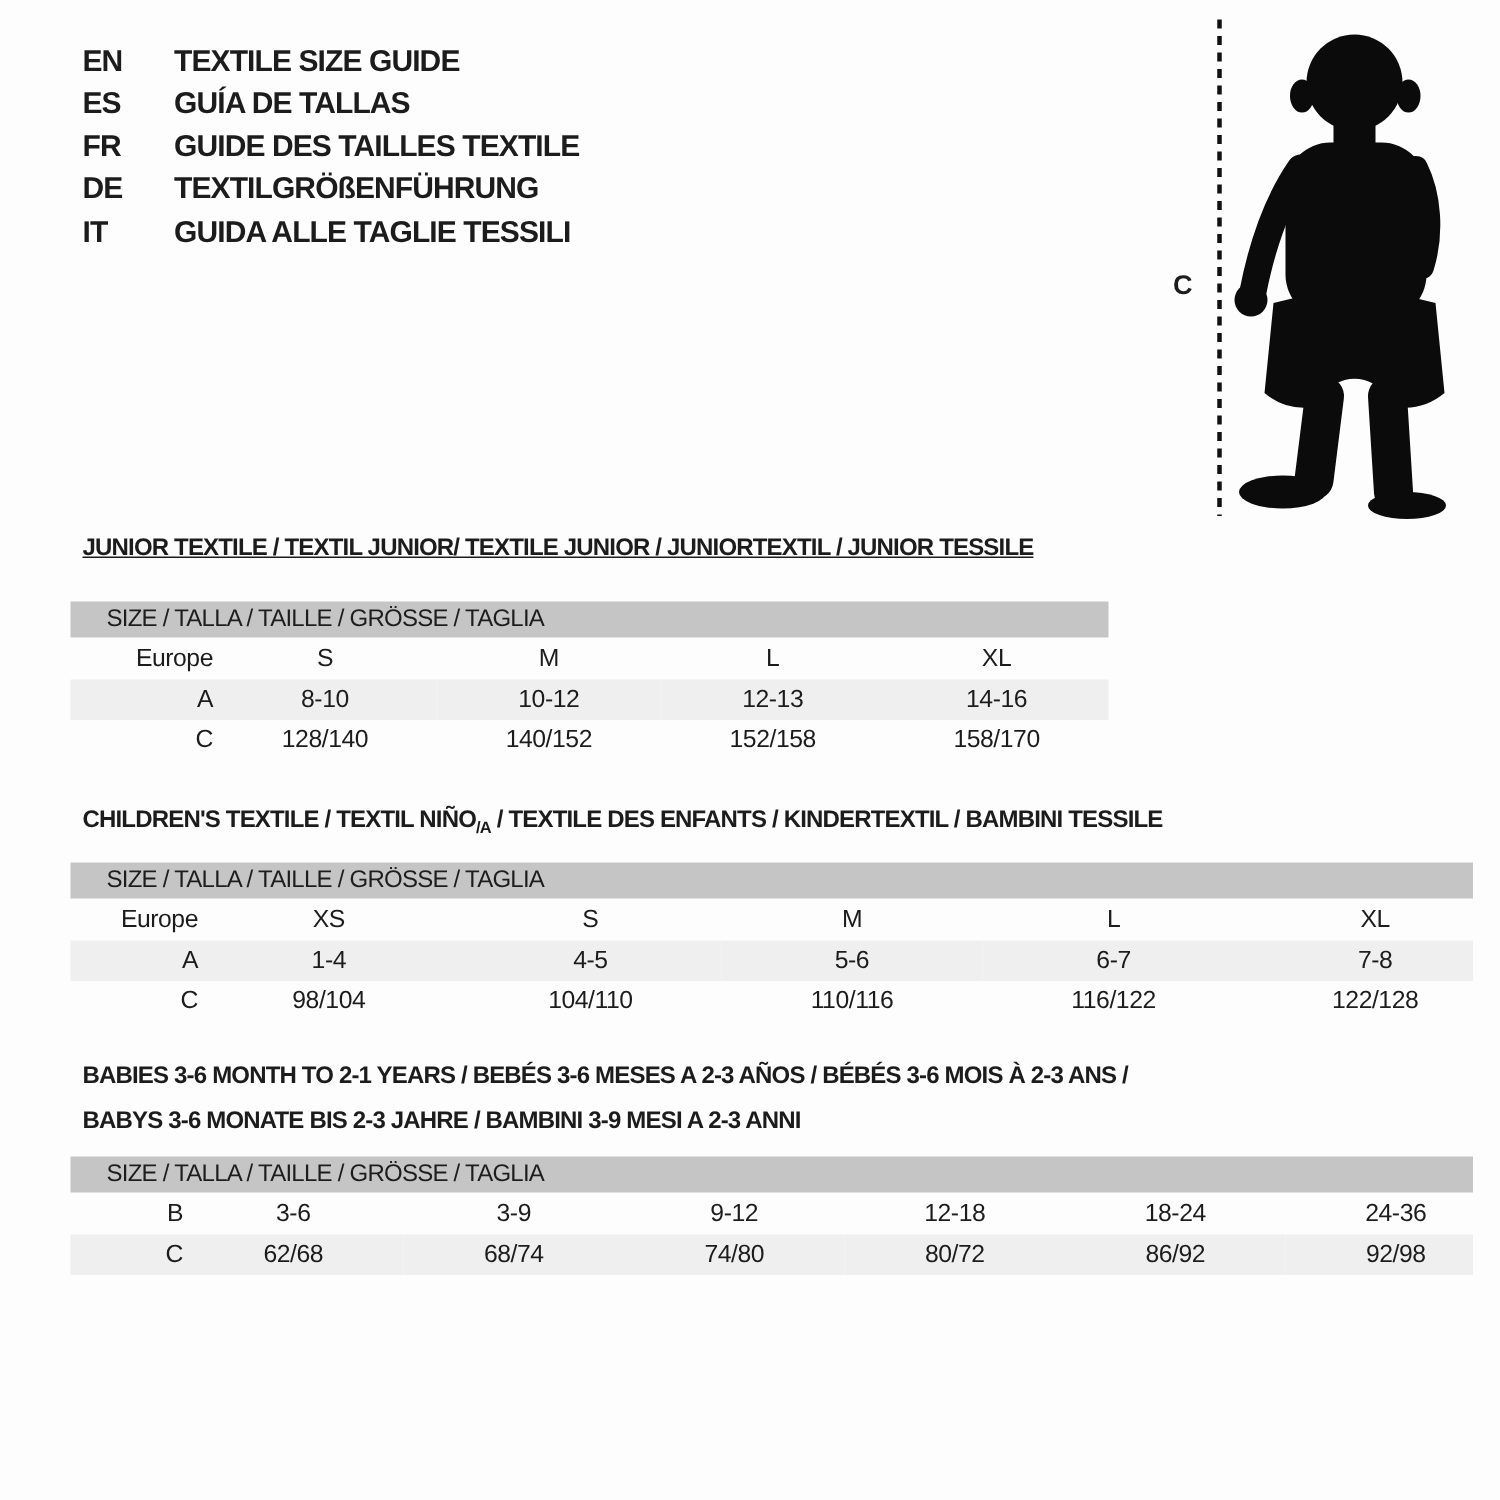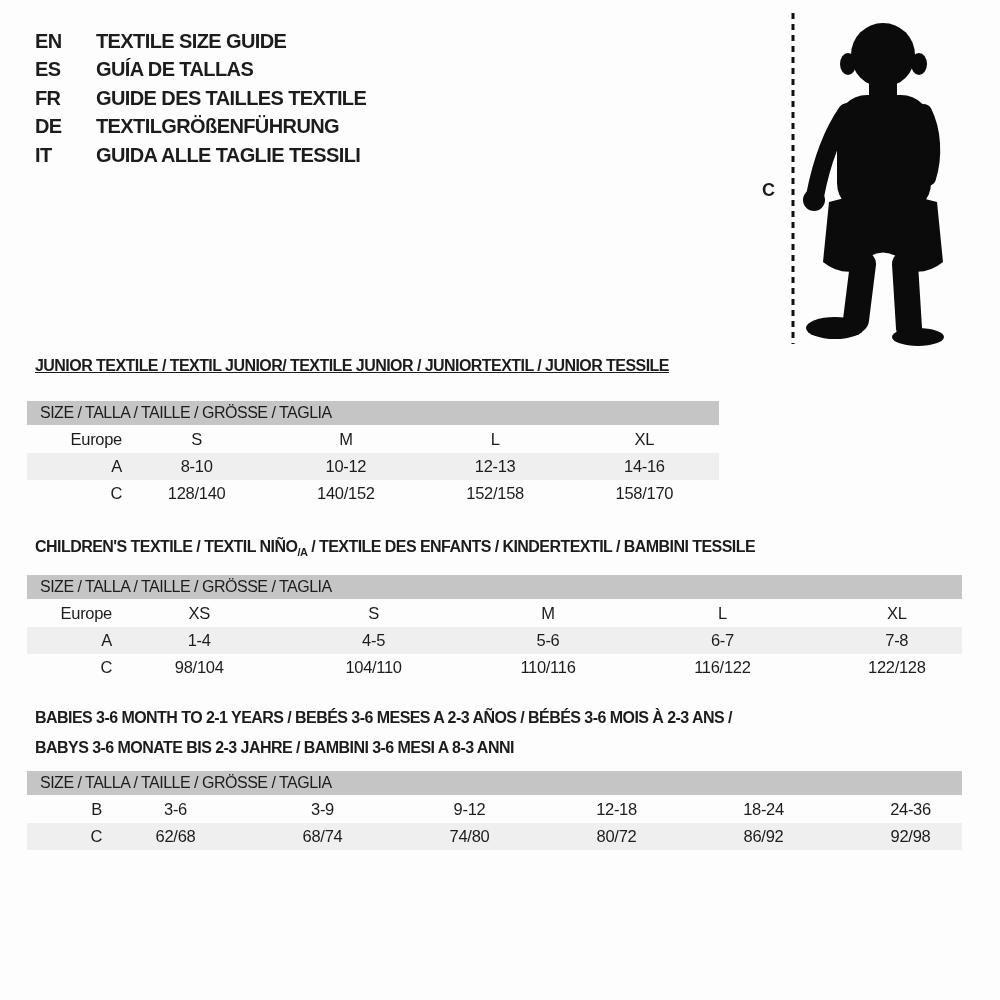--- a/index.html
+++ b/index.html
@@ -6,20 +6,21 @@
     margin: 0; padding: 0;
     width: 1000px; height: 1000px;
     background: #fdfdfd;
     font-family: "Liberation Sans", "DejaVu Sans", sans-serif;
     color: #1c1c1c;
   }
   .canvas {
     position: relative;
     width: 962px; height: 1000px;
     overflow: hidden;
+    margin-left: 20px;
   }
 
   
   .lang-list {
     position: absolute; left: 35px; top: 27px;
     font-weight: bold; font-size: 20px; line-height: 28.4px;
     letter-spacing: -0.6px; white-space: nowrap;
   }
   .lang-row { display: flex; }
   .lang-code { width: 61px; flex: 0 0 61px; }
@@ -39,21 +40,21 @@
   }
   .sec-title.two-line { line-height: 30px; }
   .subsc { font-size: 11px; vertical-align: -4px; }
 
   
   .size-bar {
     position: absolute; left: 27px; height: 24px;
     background: #c5c5c5;
     display: flex; align-items: center;
     font-size: 16px; letter-spacing: -0.5px;
-    padding-left: 13px; box-sizing: border-box;
+    padding-left: 24px; box-sizing: border-box;
     color: #1d1d1d; white-space: nowrap;
   }
 
   
   .size-table {
     position: absolute; left: 27px;
     border-collapse: collapse; table-layout: fixed;
     font-size: 16.5px; letter-spacing: -0.3px;
   }
   .size-table th, .size-table td {
@@ -194,21 +195,21 @@
       <td>104/110</td>
       <td>110/116</td>
       <td>116/122</td>
       <td>122/128</td>
     </tr>
   </tbody>
     </table>
 
   <div class="sec-title two-line" style="top:703px;">
     <div>BABIES 3-6 MONTH TO 2-1 YEARS / BEBÉS 3-6 MESES A 2-3 AÑOS / BÉBÉS 3-6 MOIS À 2-3 ANS /</div>
-    <div>BABYS 3-6 MONATE BIS 2-3 JAHRE / BAMBINI 3-6 MESI A 8-3 ANNI</div>
+    <div>BABYS 3-6 MONATE BIS 2-3 JAHRE / BAMBINI 3-9 MESI A 2-3 ANNI</div>
   </div>
   <div class="size-bar" style="top:771px; width:957px;">SIZE / TALLA / TAILLE / GRÖSSE / TAGLIA</div>
   <table class="size-table" style="top:796px; width:957px;">
     <colgroup>
         <col style="width:75px;">
         <col>
         <col>
         <col>
         <col>
         <col>

